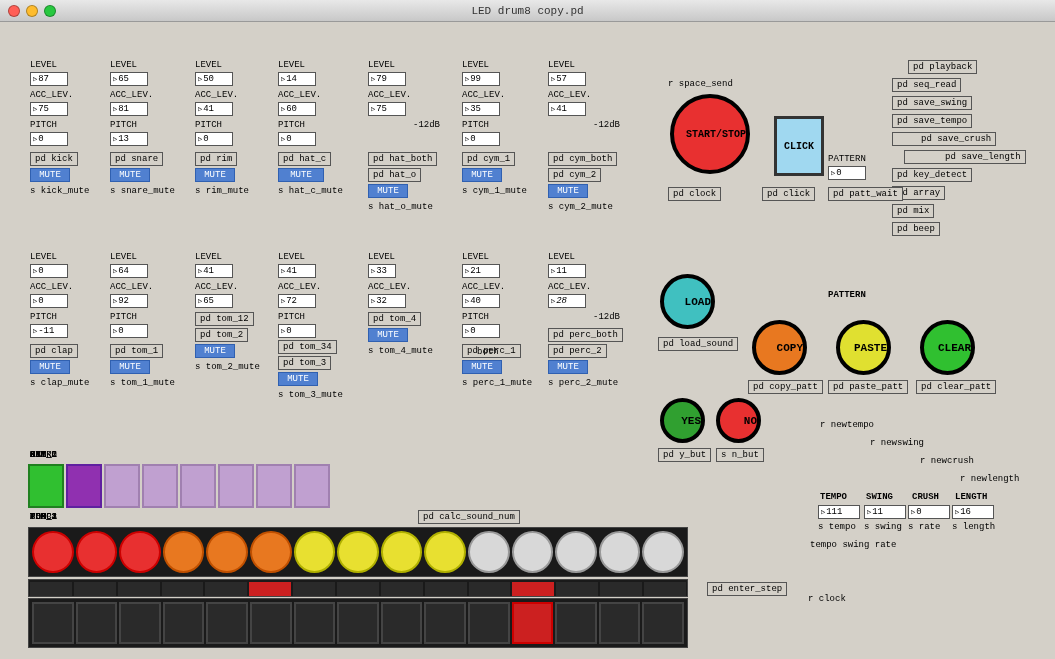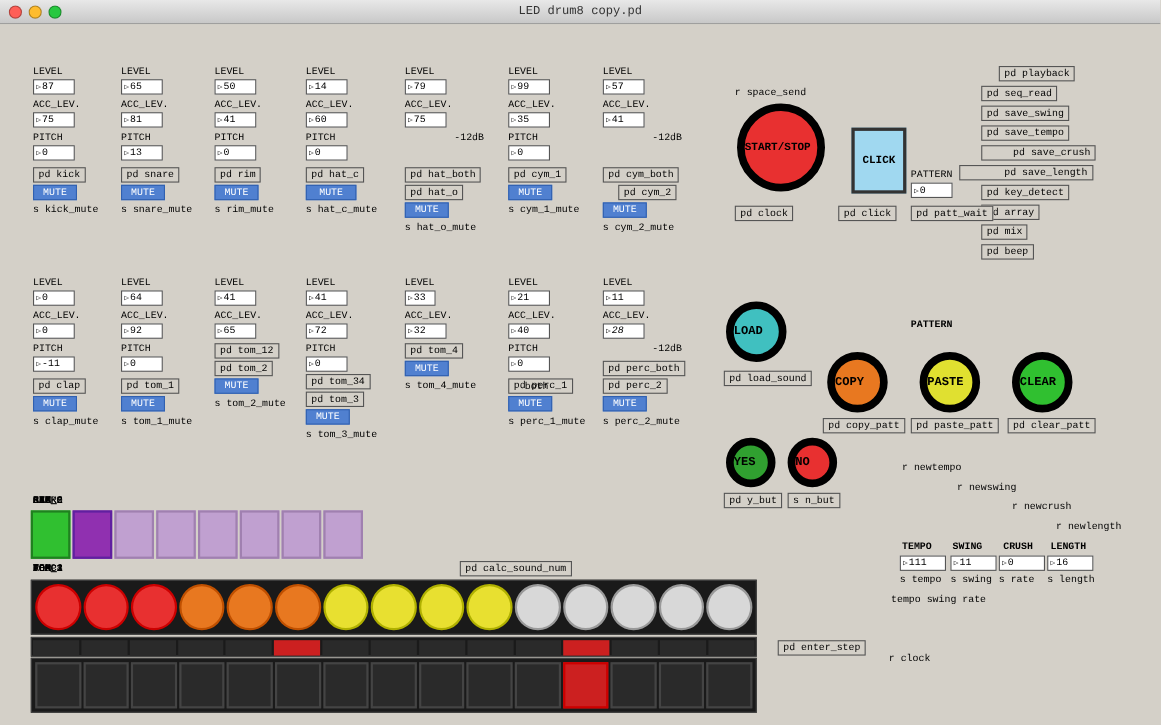--- a/index.html
+++ b/index.html
@@ -72,24 +72,24 @@
       border: 1px solid #555;
       font-size: 9px;
       padding: 1px 4px;
       cursor: pointer;
       white-space: nowrap;
     }
     
     .big-circle {
       position: absolute;
       border-radius: 50%;
-      border: 7px solid #000000;
+      border: 4px solid #000000;
       display: flex;
       align-items: center;
-      justify-content: flex-start;
+      justify-content: flex-end;
       font-weight: bold;
       font-size: 11px;
       color: #000;
     }
     .big-rect {
       position: absolute;
       border: 3px solid #333;
       display: flex;
       align-items: center;
       justify-content: center;
@@ -120,21 +120,21 @@
 </div>
 
 <div class="main-area">
 
   <div>
     <div class="right-btn" style="left:908px;top:38px;">pd playback</div>
     <div class="right-btn" style="left:892px;top:56px;">pd seq_read</div>
     <div class="right-btn" style="left:892px;top:74px;">pd save_swing</div>
     <div class="right-btn" style="left:892px;top:92px;">pd save_tempo</div>
     <div class="right-btn" style="left:892px;top:110px;padding-left:28px;">pd save_crush</div>
-    <div class="right-btn" style="left:872px;top:128px;padding-left:40px;">pd save_length</div>
+    <div class="right-btn" style="left:904px;top:128px;padding-left:40px;">pd save_length</div>
     <div class="right-btn" style="left:892px;top:146px;">pd key_detect</div>
     <div class="right-btn" style="left:892px;top:164px;">pd array</div>
     <div class="right-btn" style="left:892px;top:182px;">pd mix</div>
     <div class="right-btn" style="left:892px;top:200px;">pd beep</div>
   </div>
 
   <div style="position:absolute;left:30px;top:38px;">
     <div class="pd-label" style="left:0;top:0;">LEVEL</div>
     <div class="pd-number pd-number-tri" style="position:absolute;left:0px;top:12px;width:38px;">87</div>
     <div class="pd-label" style="left:0;top:30px;">ACC_LEV.</div>
@@ -206,21 +206,21 @@
     <div class="pd-label" style="position:absolute;top:126px;">s cym_1_mute</div>
   </div>
 
   <div style="position:absolute;left:548px;top:38px;">
     <div class="pd-label">LEVEL</div>
     <div class="pd-number pd-number-tri" style="position:absolute;left:0;top:12px;width:38px;">57</div>
     <div class="pd-label" style="position:absolute;top:30px;">ACC_LEV.</div>
     <div class="pd-number pd-number-tri" style="position:absolute;left:0;top:42px;width:38px;">41</div>
     <div class="pd-label" style="position:absolute;top:60px;left:45px;">-12dB</div>
     <div class="right-btn" style="position:absolute;left:0;top:92px;">pd cym_both</div>
-    <div class="right-btn" style="position:absolute;left:14px;top:108px;">pd cym_2</div>
+    <div class="right-btn" style="position:absolute;left:0;top:108px;">pd cym_2</div>
     <div class="mute-btn" style="position:absolute;left:0;top:124px;width:40px;height:14px;">MUTE</div>
     <div class="pd-label" style="position:absolute;top:142px;">s cym_2_mute</div>
   </div>
 
   <div class="big-circle" style="left:670px;top:72px;width:80px;height:80px;background:#e83030;font-size:10px;">
     <span>START/STOP</span>
   </div>
 
   <div class="pd-label" style="left:668px;top:57px;">r space_send</div>
 

